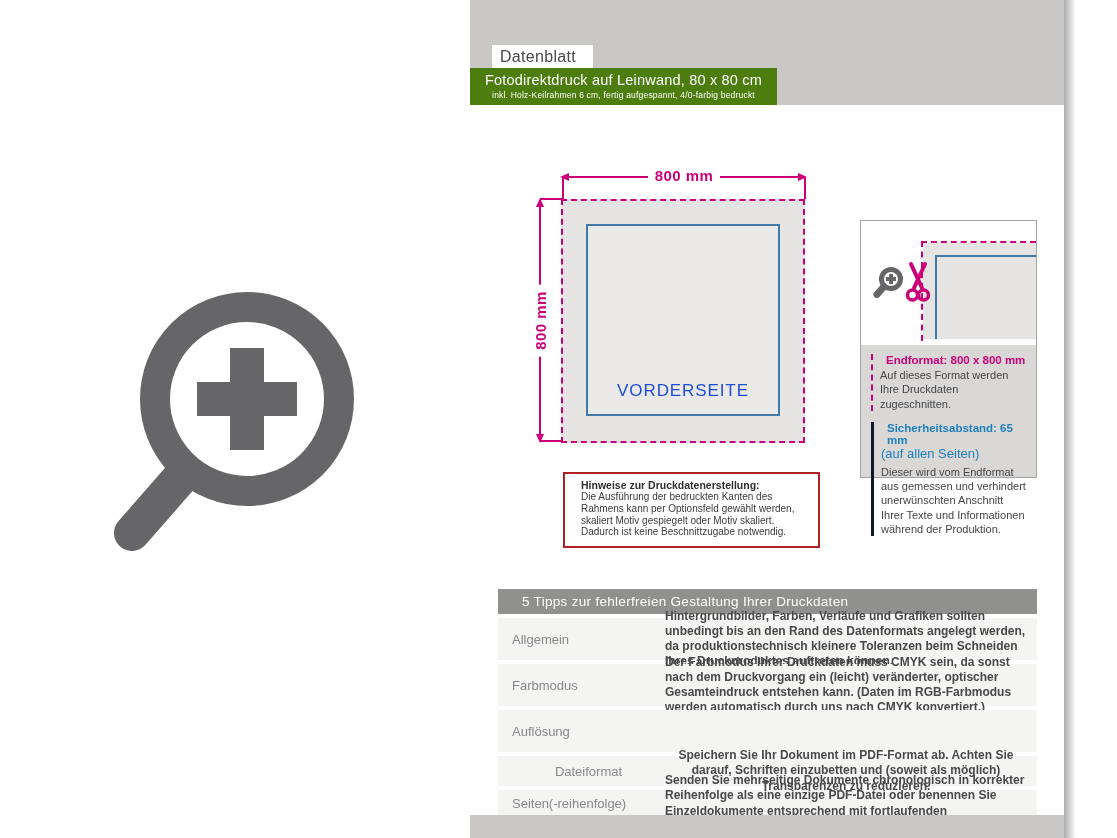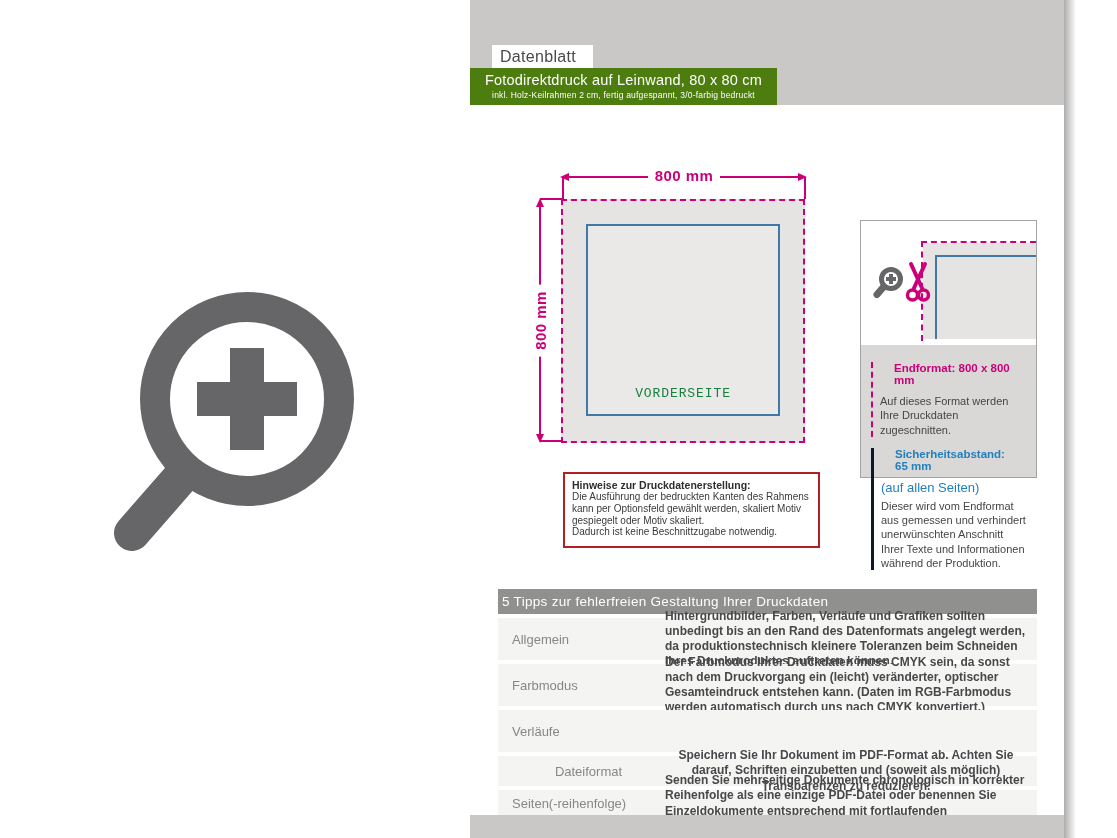--- a/index.html
+++ b/index.html
@@ -14,21 +14,21 @@
   .title-bar{left:470px;top:68px;width:307px;height:37px;background:#4d7c0f;color:#ffffff;text-align:center;}
   .title-bar .t1{font-size:14.5px;margin-top:4px;letter-spacing:.2px;}
   .title-bar .t2{font-size:8.5px;margin-top:2px;letter-spacing:.2px;}
 
   
   .dashed-square{left:561px;top:199px;width:244px;height:244px;box-sizing:border-box;
                  border:2px dashed #cb0079;background:#e5e4e3;}
   .safety-square{position:absolute;left:23px;top:23px;width:194px;height:192px;box-sizing:border-box;
                  border:2px solid #4078a8;background:#eae9e8;}
   .front-label{position:absolute;bottom:13px;left:0;width:100%;text-align:center;
-               font-size:13px;color:#15803d;letter-spacing:.9px;font-family:Liberation Mono, monospace;}
+               font-size:17px;color:#1d4ed8;letter-spacing:.9px;}
 
   .mline{background:#cb0079;}
   .ah{width:0;height:0;}
   .ah-left{border-top:4px solid transparent;border-bottom:4px solid transparent;border-right:9px solid #cb0079;}
   .ah-right{border-top:4px solid transparent;border-bottom:4px solid transparent;border-left:9px solid #cb0079;}
   .ah-up{border-left:4px solid transparent;border-right:4px solid transparent;border-bottom:9px solid #cb0079;}
   .ah-down{border-left:4px solid transparent;border-right:4px solid transparent;border-top:9px solid #cb0079;}
   .dim-label-top{left:563px;top:167px;width:242px;text-align:center;}
   .dim-label-top span{background:#ffffff;padding:0 7px;color:#cb0079;font-weight:bold;font-size:15px;letter-spacing:.4px;}
   .dim-label-left{left:503px;top:283px;width:74px;height:74px;display:flex;align-items:center;justify-content:center;}
@@ -40,35 +40,35 @@
               border:1px solid #a3a3a1;background:#ffffff;}
   .d-gray-fill{position:absolute;left:62px;top:22px;width:113px;height:96px;background:#e5e4e3;}
   .d-dash-v{position:absolute;left:60px;top:20px;height:100px;width:0;border-left:2px dashed #cb0079;}
   .d-dash-h{position:absolute;left:60px;top:20px;width:115px;height:0;border-top:2px dashed #cb0079;}
   .d-blue-corner{position:absolute;left:74px;top:34px;width:101px;height:84px;
                  border-left:2px solid #4078a8;border-top:2px solid #4078a8;box-sizing:border-box;}
   .legend{position:absolute;left:0;top:124px;width:175px;height:132px;background:#d9d8d7;
           box-sizing:border-box;padding:9px 9px 0 10px;}
   .legend-entry1{border-left:2px dashed #cb0079;padding-left:7px;}
   .legend-entry2{border-left:3px solid #0f172a;padding-left:7px;margin-top:11px;}
-  .legend h4{margin:8px;font-size:11.5px;padding-left:6px;}
+  .legend h4{margin:0;font-size:11.5px;padding-left:6px;}
   .legend .mag{color:#cb0079;}
   .legend .blu{color:#2080bd;}
   .legend .sub{font-size:13px;color:#2080bd;margin:0;}
   .legend p{margin:2px 0 0 0;font-size:11px;line-height:1.3;color:#454547;}
 
   
   .notes-box{left:563px;top:472px;width:257px;height:76px;box-sizing:border-box;
-             border:2px solid #b02025;background:#ffffff;padding:5px 7px;}
+             border:2px solid #b02025;background:#ffffff;padding:5px 16px;}
   .notes-box .nh{font-size:10.5px;font-weight:bold;color:#2e2e30;}
   .notes-box p{margin:0;font-size:10px;line-height:1.18;color:#3a3a3c;}
 
   
   .tips-header{left:498px;top:589px;width:539px;height:25px;background:#90908e;color:#ffffff;
-               font-size:13.5px;line-height:25px;padding-left:4px;box-sizing:border-box;letter-spacing:.3px;}
+               font-size:13.5px;line-height:25px;padding-left:24px;box-sizing:border-box;letter-spacing:.3px;}
   .tips-table{left:498px;top:618px;width:539px;display:flex;flex-direction:column;gap:4px;}
   .tip-row{background:#f4f4f2;display:flex;align-items:center;box-sizing:border-box;}
   .tip-row .lbl{width:167px;padding-left:14px;box-sizing:border-box;font-size:13px;color:#87878a;flex-shrink:0;}
   .tip-row .txt{flex:1;font-size:12px;line-height:1.27;color:#48484a;padding:3px 10px 3px 0;font-weight:bold;}
   .h42{height:42px;} .h30{height:30px;text-align:center;} .h27{height:27px;}
 
   .bottom-strip{left:470px;top:815px;width:594px;height:23px;background:#c9c8c7;}
   .page-shadow{left:1064px;top:0;width:12px;height:838px;
                background:linear-gradient(to right, rgba(90,90,90,.5), rgba(90,90,90,0));}
 </style>
@@ -81,21 +81,21 @@
     <circle cx="137" cy="114" r="92" fill="#ffffff" stroke="#666668" stroke-width="30"></circle>
     <line x1="70" y1="193" x2="22" y2="248" stroke="#666668" stroke-width="36" stroke-linecap="round"></line>
     <rect x="87" y="97" width="100" height="34" fill="#666668"></rect>
     <rect x="120" y="63" width="34" height="102" fill="#666668"></rect>
   </svg>
 
   <div class="abs header-strip"></div>
   <div class="abs tab">Datenblatt</div>
   <div class="abs title-bar">
     <div class="t1">Fotodirektdruck auf Leinwand, 80 x 80 cm</div>
-    <div class="t2">inkl. Holz-Keilrahmen 2 cm, fertig aufgespannt, 3/0-farbig bedruckt</div>
+    <div class="t2">inkl. Holz-Keilrahmen 6 cm, fertig aufgespannt, 4/0-farbig bedruckt</div>
   </div>
 
   <div class="abs dashed-square">
     <div class="safety-square">
       <div class="front-label">VORDERSEITE</div>
     </div>
   </div>
 
   <div class="abs mline" style="left:563px;top:176px;width:242px;height:2px;"></div>
   <div class="abs ah ah-left" style="left:560px;top:173px;"></div>
@@ -158,21 +158,21 @@
   <div class="abs tips-table">
     <div class="tip-row h42">
       <div class="lbl">Allgemein</div>
       <div class="txt">Hintergrundbilder, Farben, Verläufe und Grafiken sollten unbedingt bis an den Rand des Datenformats angelegt werden, da produktionstechnisch kleinere Toleranzen beim Schneiden Ihres Druckproduktes auftreten können.</div>
     </div>
     <div class="tip-row h42">
       <div class="lbl">Farbmodus</div>
       <div class="txt">Der Farbmodus Ihrer Druckdaten muss CMYK sein, da sonst nach dem Druckvorgang ein (leicht) veränderter, optischer Gesamteindruck entstehen kann. (Daten im RGB-Farbmodus werden automatisch durch uns nach CMYK konvertiert.)</div>
     </div>
     <div class="tip-row h42">
-      <div class="lbl">Verläufe</div>
+      <div class="lbl">Auflösung</div>
     </div>
     <div class="tip-row h30">
       <div class="lbl">Dateiformat</div>
       <div class="txt">Speichern Sie Ihr Dokument im PDF-Format ab. Achten Sie darauf, Schriften einzubetten und (soweit als möglich) Transparenzen zu reduzieren.</div>
     </div>
     <div class="tip-row h27">
       <div class="lbl">Seiten(-reihenfolge)</div>
       <div class="txt">Senden Sie mehrseitige Dokumente chronologisch in korrekter Reihenfolge als eine einzige PDF-Datei oder benennen Sie Einzeldokumente entsprechend mit fortlaufenden Seitennummern.</div>
     </div>
   </div>

